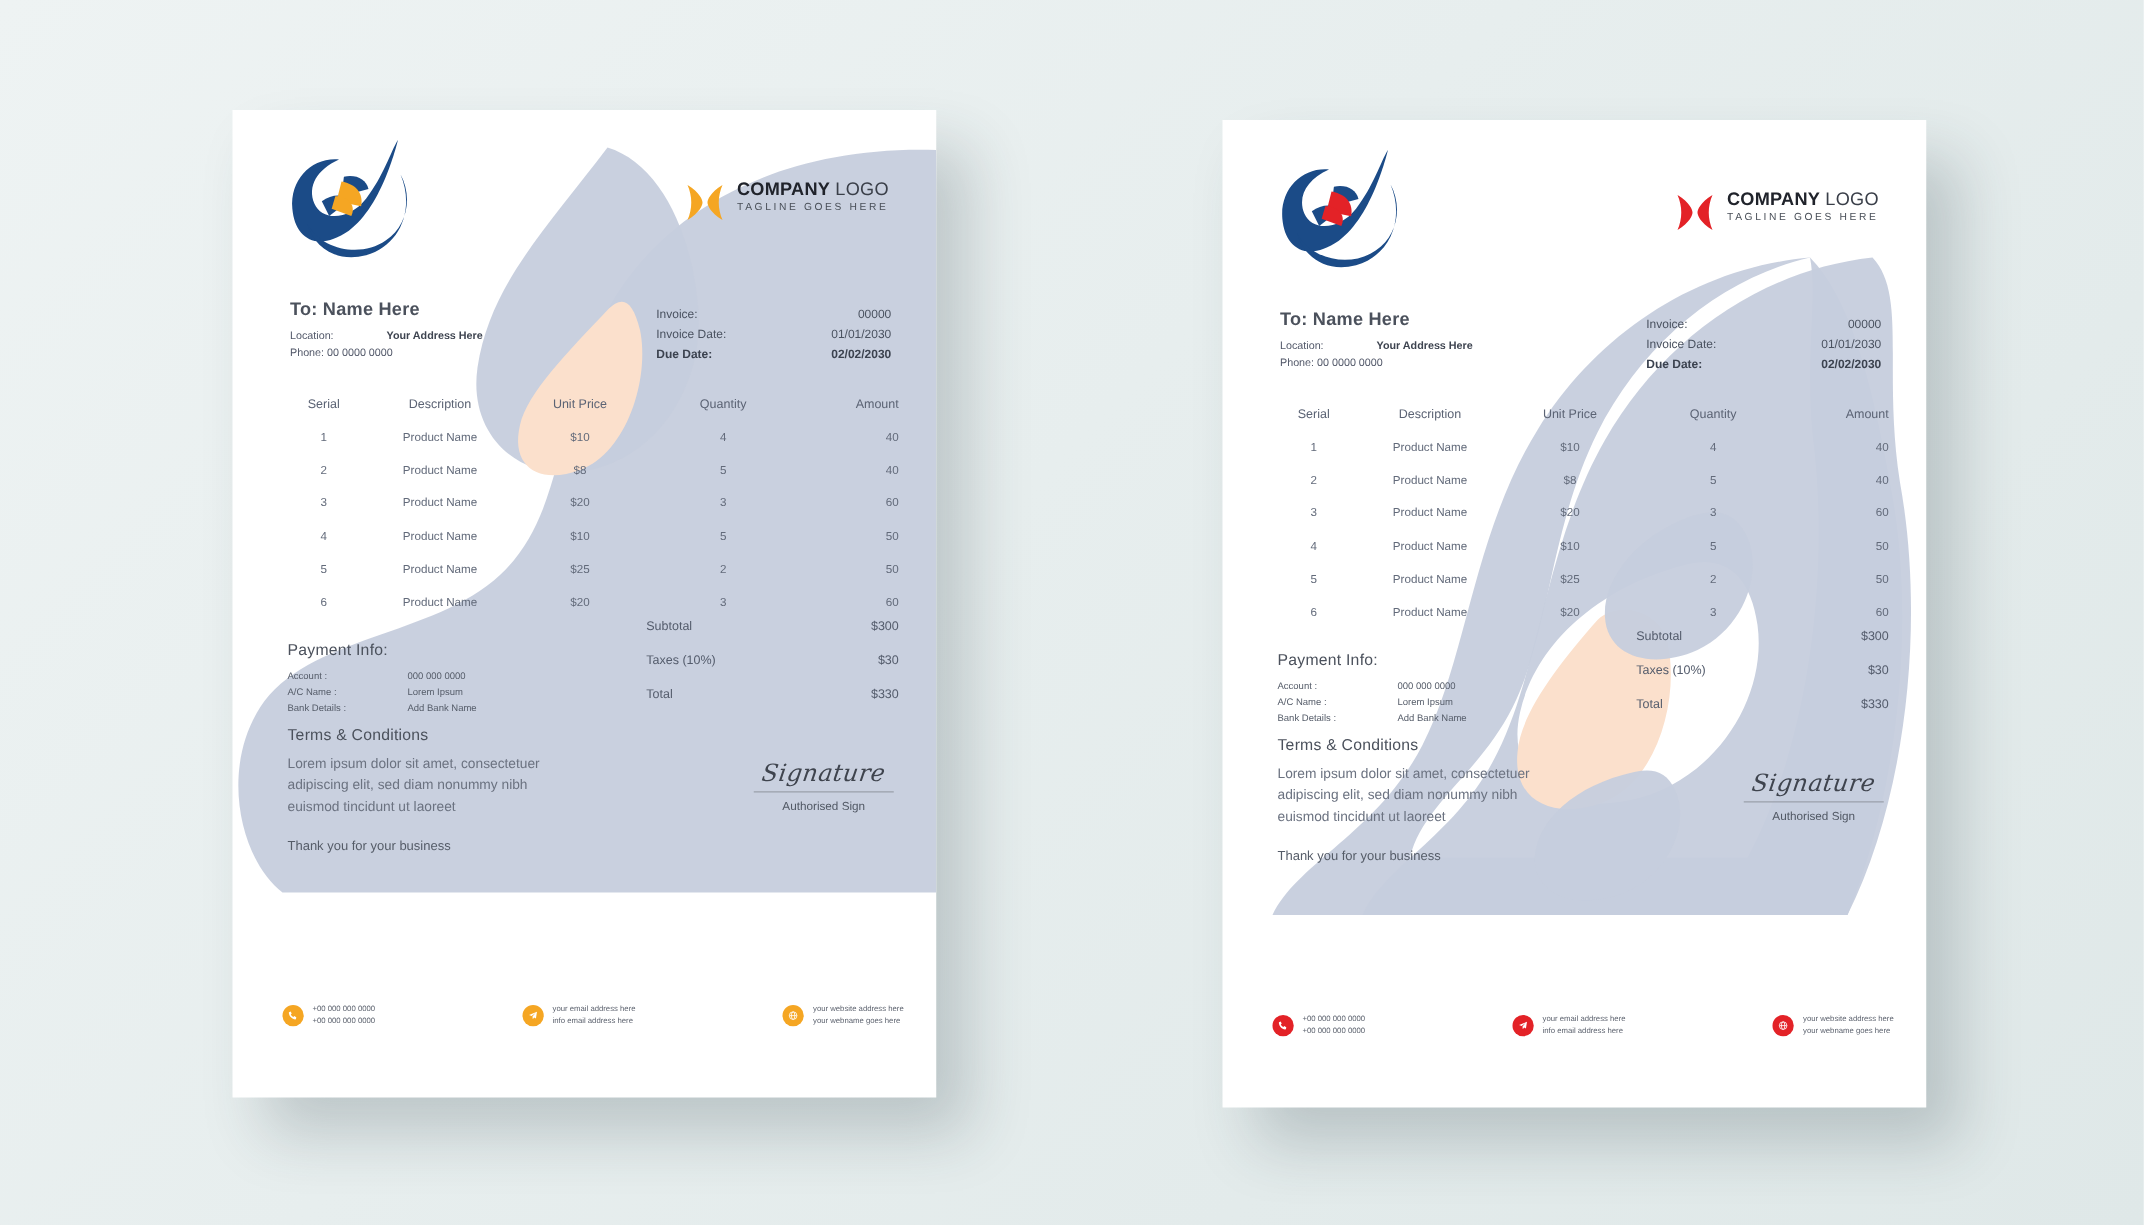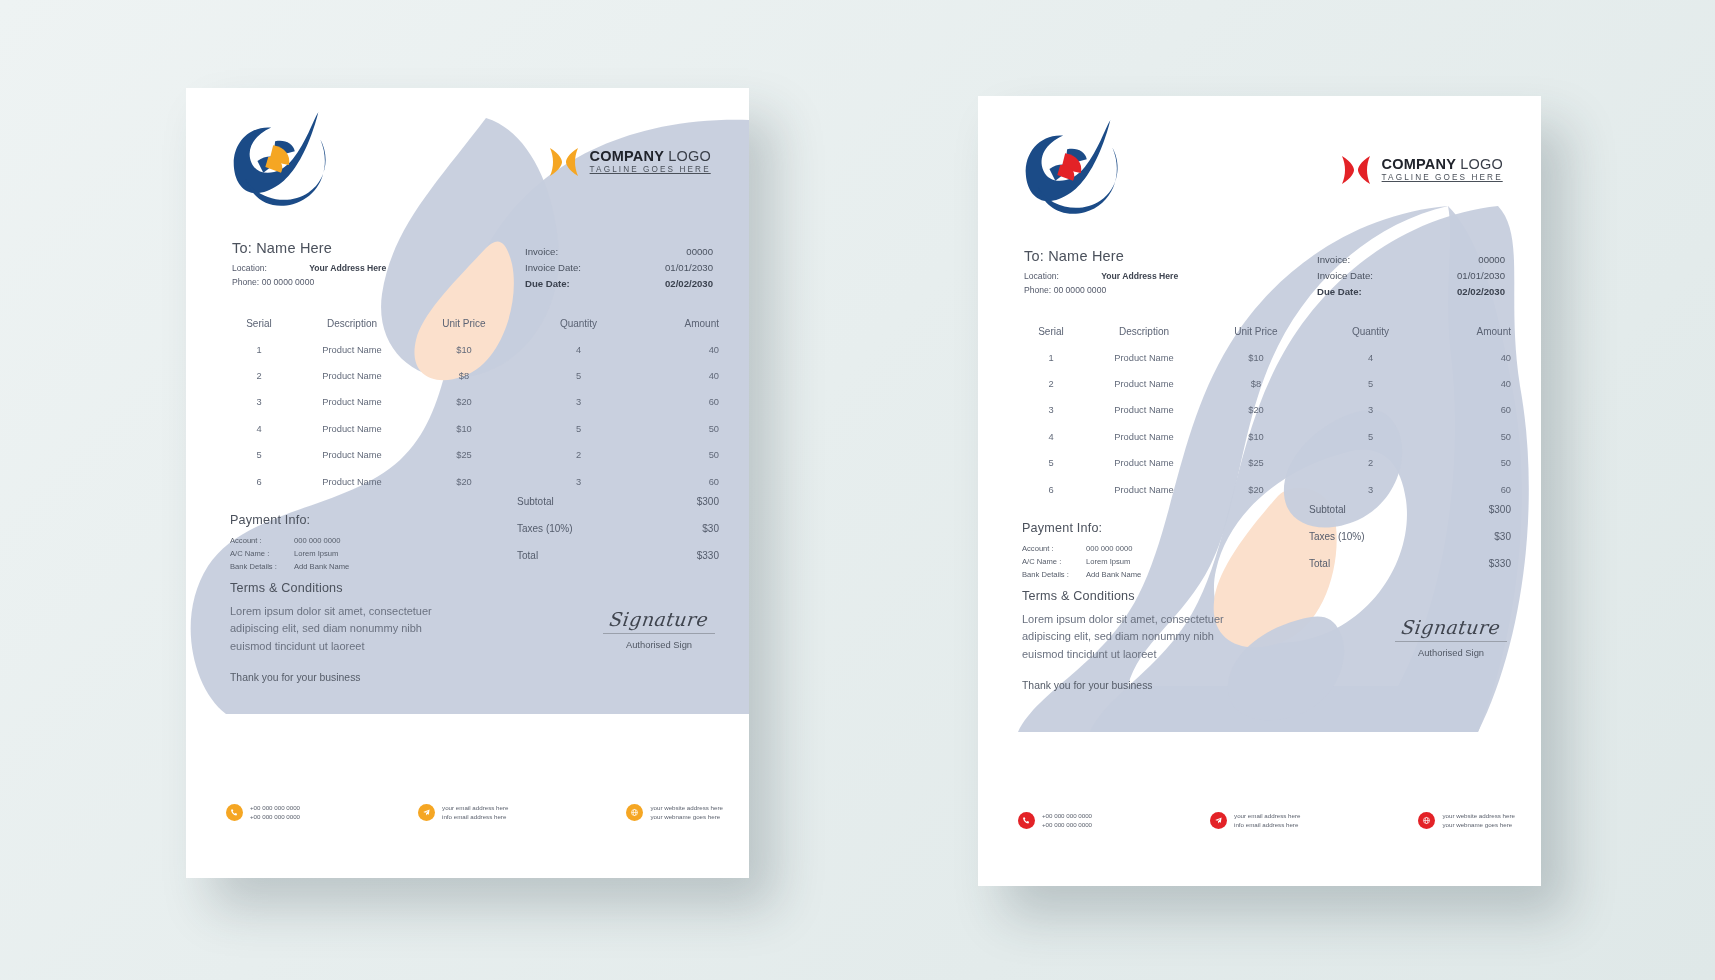--- a/index.html
+++ b/index.html
@@ -31,39 +31,39 @@
 
   
   .brandmark {
     position: absolute;
     left: 38px; top: 18px;
     width: 118px; height: 112px;
   }
   .logo-lockup {
     position: absolute;
     right: 38px; top: 57px;
-    display: flex; align-items: center; gap: 9px;
+    display: flex; align-items: flex-start; gap: 9px;
   }
   .logo-bowtie { width: 34px; height: 34px; flex: none; }
   .logo-text { line-height: 1.05; }
   .logo-name {
     font-size: 14.5px; letter-spacing: .2px;
     color: #20232b; white-space: nowrap;
   }
   .logo-name b { font-weight: 700; }
   .logo-name span { font-weight: 400; color: #3a3f49; }
   .logo-tag {
     font-size: 8.2px; letter-spacing: 2.1px;
-    color: #4a5059; margin-top: 2px; white-space: nowrap; text-decoration: underline;
+    color: #4a5059; margin-top: 2px; white-space: nowrap;
   }
 
   
   .billto { position: absolute; left: 46px; top: 152px; }
   .billto-name {
-    font-size: 14.5px; color: #4b515c; font-weight: 400;
+    font-size: 14.5px; color: #4b515c; font-weight: 700;
     letter-spacing: .2px; margin-bottom: 6px;
   }
   .billto-line { font-size: 8.6px; color: #53596a; line-height: 1.62; }
   .billto-line b { font-weight: 700; color: #3e4450; margin-left: 40px; }
 
   .meta { position: absolute; right: 36px; top: 156px; width: 188px; }
   .meta-row {
     display: flex; justify-content: space-between;
     font-size: 9.6px; color: #4a5260; line-height: 1.68;
   }
@@ -87,21 +87,21 @@
   .totrow {
     display: flex; justify-content: space-between;
     font-size: 10px; color: #545c6c; height: 27px; align-items: center;
   }
 
   
   .payinfo { position: absolute; left: 44px; top: 425px; width: 230px; }
   .sec-title {
     font-size: 12.6px; color: #4b515c; letter-spacing: .2px; margin-bottom: 7px;
   }
-  .pay-line { font-size: 7.6px; color: #555c69; line-height: 1.72; display: flex; }
+  .pay-line { font-size: 7.6px; color: #555c69; line-height: 1.72; display: flex; gap: 32px; }
   .pay-line .pk { width: 64px; }
   .pay-line .pv { }
 
   
   .terms { position: absolute; left: 44px; top: 493px; width: 230px; }
   .terms-body {
     font-size: 11px; color: #6b7280; line-height: 1.58; margin-top: 8px;
   }
   .thanks { font-size: 10.4px; color: #555c68; margin-top: 17px; }
 

